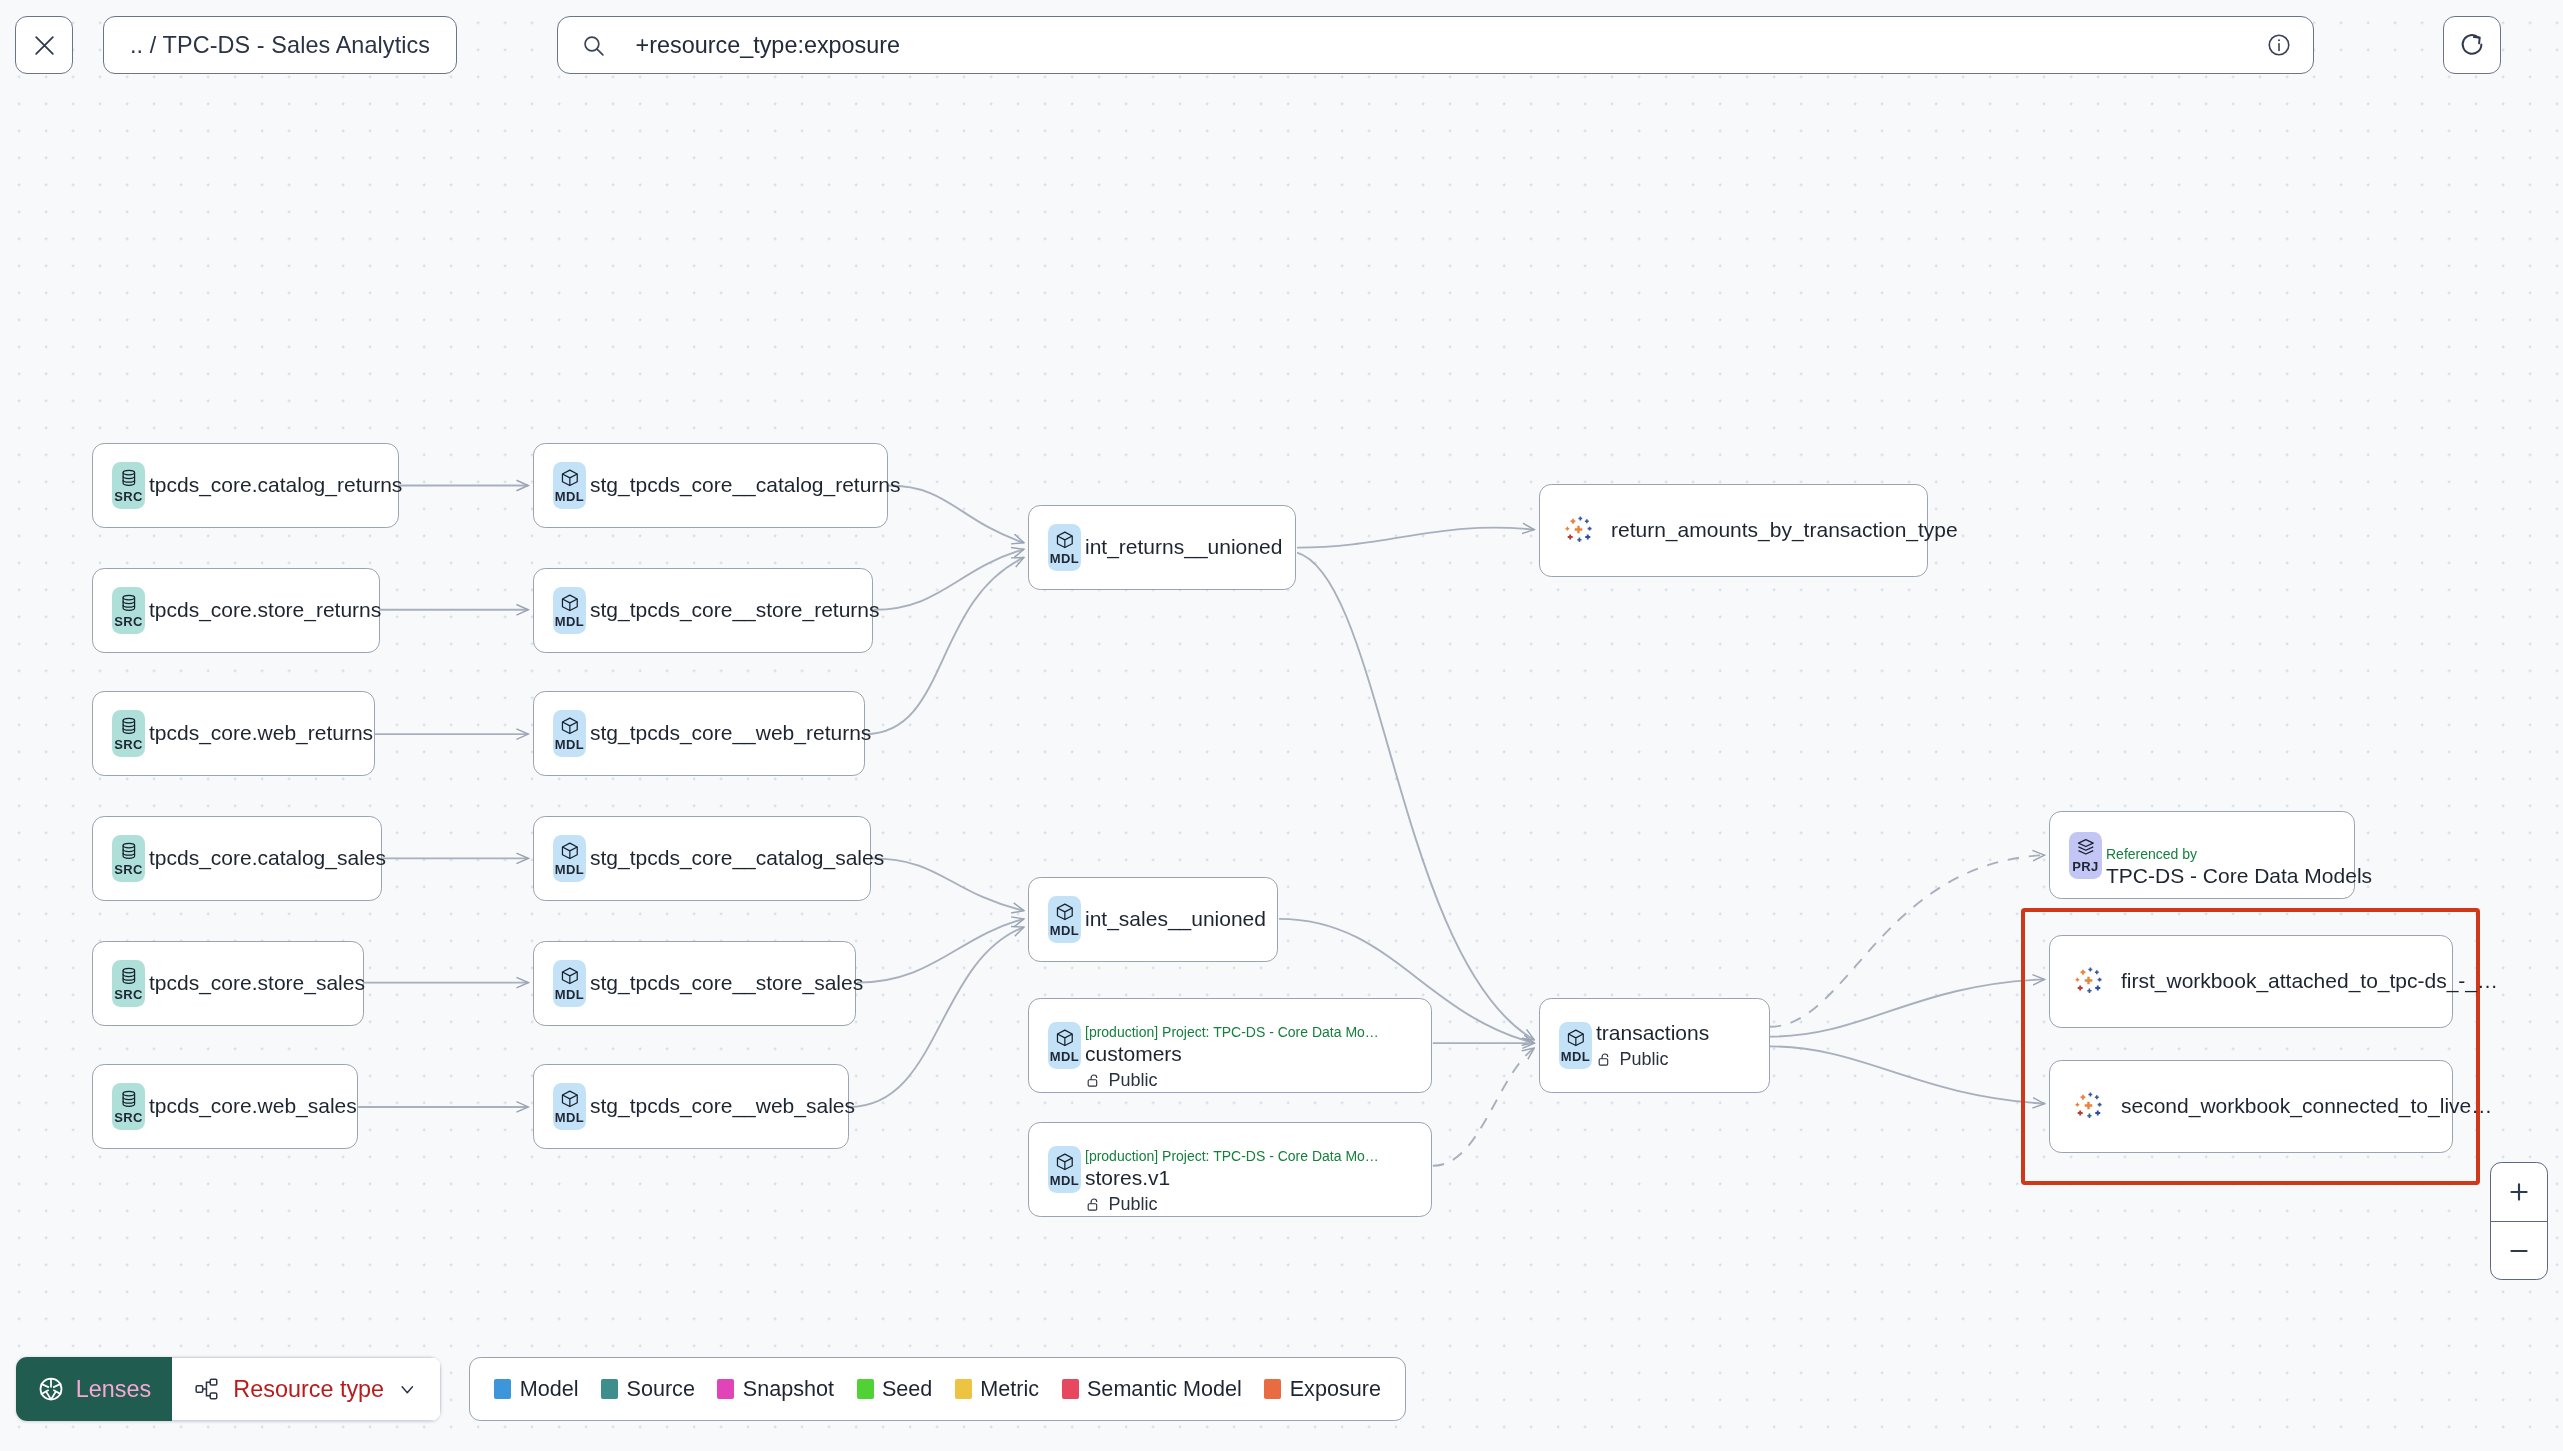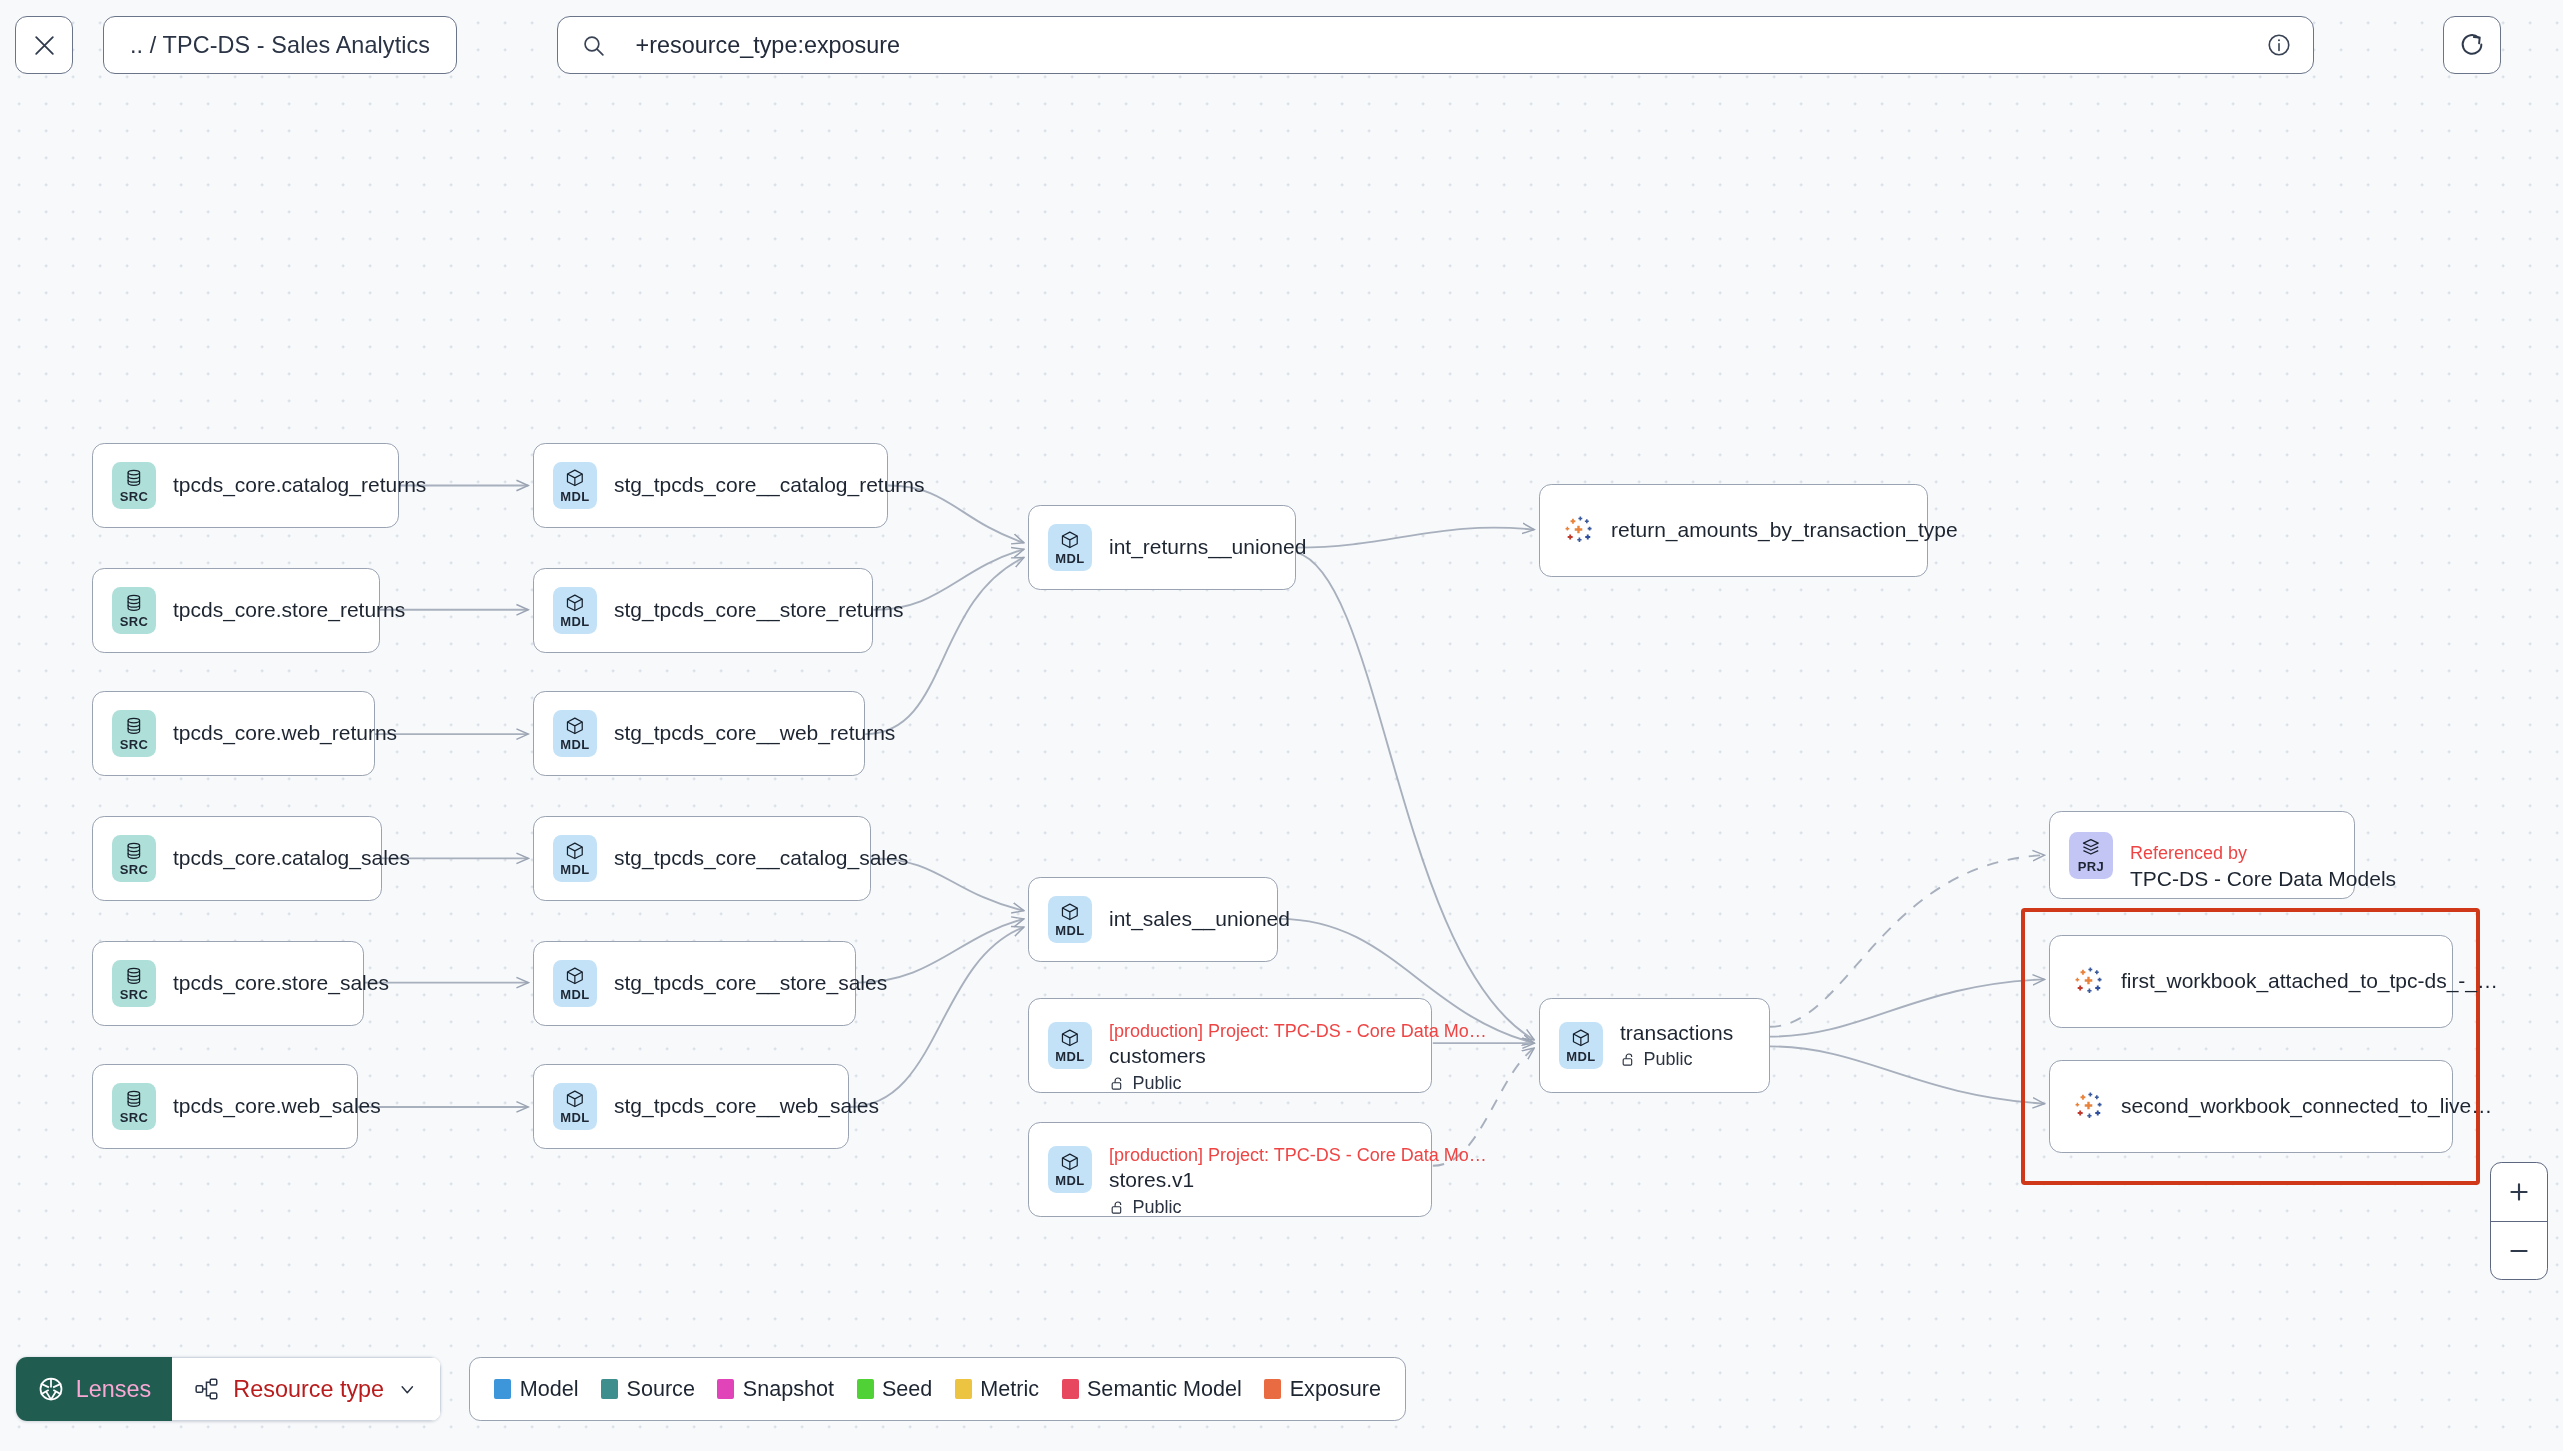--- a/index.html
+++ b/index.html
@@ -93,27 +93,27 @@
     border: 1.3px solid #9aa3b2;
     border-radius: 12.2px;
     display: flex;
     align-items: center;
     padding: 0 19px;
     z-index: 10;
   }
 
   .badge {
     flex: 0 0 auto;
-    width: 44px; height: 47px;
+    width: 33px; height: 47px;
     border-radius: 8.4px;
     display: flex;
     flex-direction: column;
     align-items: center;
     justify-content: center;
-    margin-right: 17px;
+    margin-right: 4px;
   }
   .badge svg { display:block; }
   .badge .blabel {
     font-size: 13px;
     font-weight: 600;
     letter-spacing: 0.4px;
     color: #1e2633;
     line-height: 1;
     margin-top: 2.8px;
   }
@@ -123,22 +123,22 @@
   .badge-exp { background: transparent; }
 
   .nbody { display: flex; flex-direction: column; justify-content: center; min-width: 0; }
   .ntitle {
     font-size: 21px;
     color: #1d2531;
     white-space: nowrap;
     line-height: 1.25;
   }
   .nsub {
-    font-size: 18px;
-    color: #ef4444;
+    font-size: 14px;
+    color: #15803d;
     white-space: nowrap;
     line-height: 1.3;
     margin-top: 24px;
   }
   .npriv {
     font-size: 18px;
     color: #2a3240;
     display: flex;
     align-items: center;
     gap: 6.6px;

